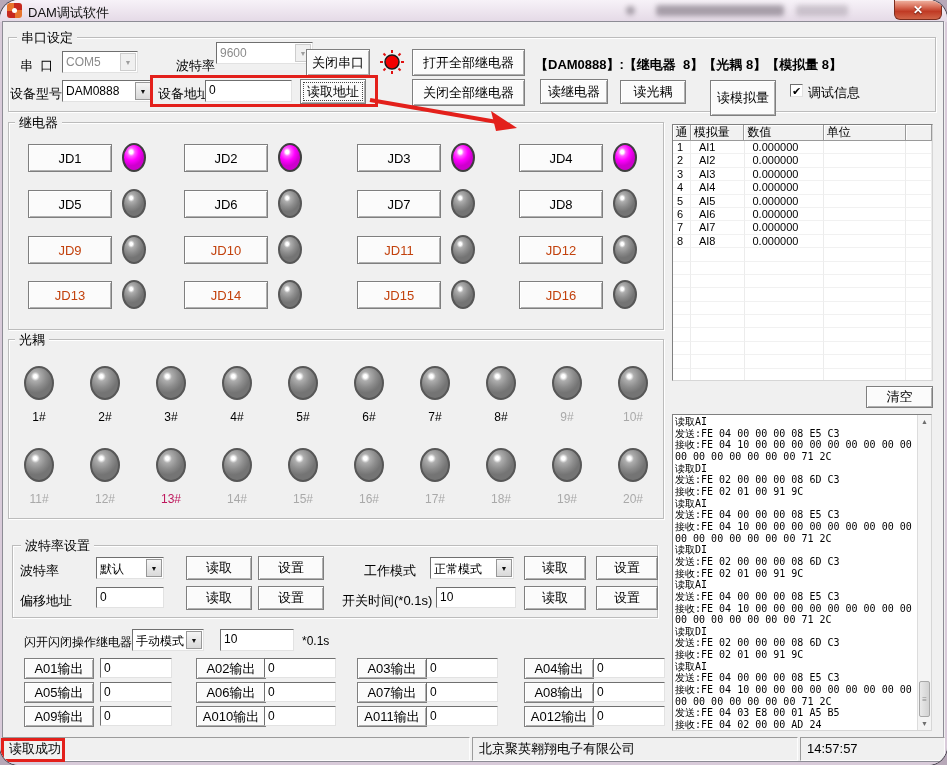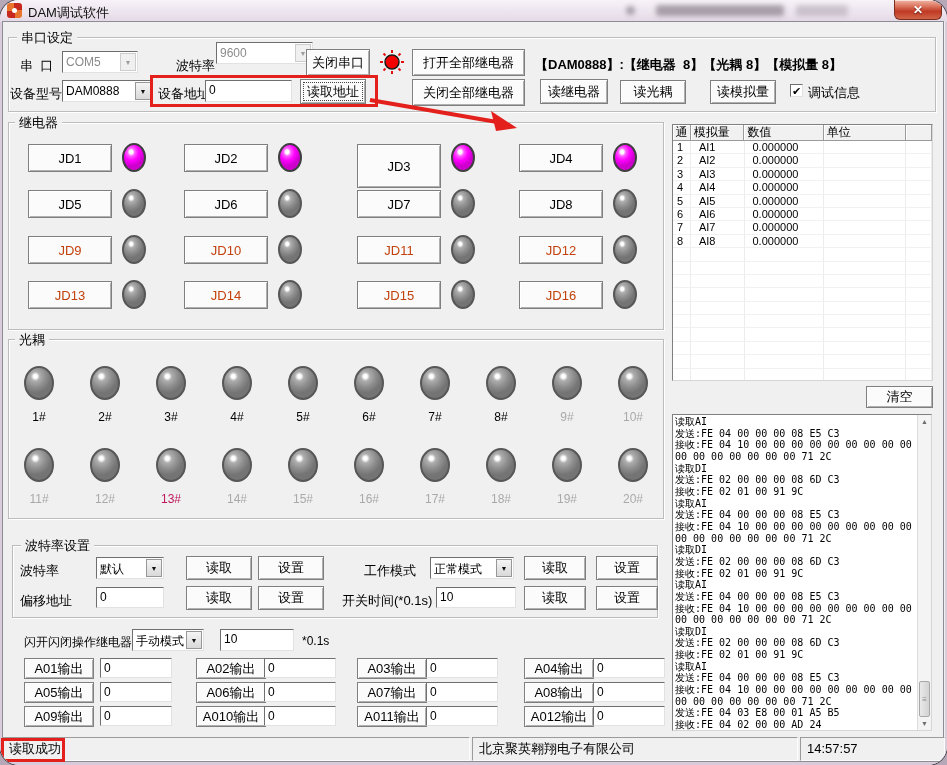--- a/index.html
+++ b/index.html
@@ -129,21 +129,21 @@
   <div class="combo" style="left:62px;top:80px;width:91px;height:22px;">
     <span class="val">DAM0888</span>
     <span class="dd">▼</span>
   </div>
   <span class="lbl" style="left:158px;top:85px;">设备地址</span>
   <div class="field" style="left:205px;top:80px;width:87px;height:22px;">0</div>
   <div class="btn focusdot" style="left:300px;top:79px;width:66px;height:25px;">读取地址</div>
   <div class="btn" style="left:412px;top:79px;width:113px;height:27px;">关闭全部继电器</div>
   <div class="btn" style="left:540px;top:79px;width:68px;height:25px;">读继电器</div>
   <div class="btn" style="left:620px;top:80px;width:66px;height:24px;">读光耦</div>
-  <div class="btn" style="left:710px;top:80px;width:66px;height:24px;">读模拟量</div>
+  <div class="btn" style="left:710px;top:80px;width:66px;height:36px;">读模拟量</div>
   <div class="ck" style="left:790px;top:84px;">
     <span>✔</span>
   </div>
   <span class="lbl" style="left:808px;top:84px;">调试信息</span>
 
   <div class="grp" style="left:8px;top:122px;width:656px;height:208px;">
     <span class="legend" style="left:6px;">继电器</span>
   </div>
 
   <div id="grid">
@@ -373,21 +373,21 @@
   <svg class="abs" style="left:365px;top:95px;" width="160" height="42">
     <line x1="5" y1="5" x2="132" y2="27" stroke="#e3201b" stroke-width="4"></line>
     <polygon points="152,33 126,16 131,36" fill="#e3201b"></polygon>
   </svg>
   <div class="redbox" style="left:1px;top:738px;width:64px;height:24px;"></div>
 
 <div class="btn f12" style="left: 28px; top: 144px; width: 84px; height: 28px;">JD1</div>
     <div class="led led-on" style="left: 122px; top: 143px; width: 24px; height: 29px;"></div>
     <div class="btn f12" style="left: 184px; top: 144px; width: 84px; height: 28px;">JD2</div>
     <div class="led led-on" style="left: 278px; top: 143px; width: 24px; height: 29px;"></div>
-    <div class="btn f12" style="left: 357px; top: 144px; width: 84px; height: 44px;">JD3</div>
+    <div class="btn f12" style="left: 357px; top: 144px; width: 84px; height: 28px;">JD3</div>
     <div class="led led-on" style="left: 451px; top: 143px; width: 24px; height: 29px;"></div>
     <div class="btn f12" style="left: 519px; top: 144px; width: 84px; height: 28px;">JD4</div>
     <div class="led led-on" style="left: 613px; top: 143px; width: 24px; height: 29px;"></div>
     <div class="btn f12" style="left: 28px; top: 190px; width: 84px; height: 28px;">JD5</div>
     <div class="led led-off" style="left: 122px; top: 189px; width: 24px; height: 29px;"></div>
     <div class="btn f12" style="left: 184px; top: 190px; width: 84px; height: 28px;">JD6</div>
     <div class="led led-off" style="left: 278px; top: 189px; width: 24px; height: 29px;"></div>
     <div class="btn f12" style="left: 357px; top: 190px; width: 84px; height: 28px;">JD7</div>
     <div class="led led-off" style="left: 451px; top: 189px; width: 24px; height: 29px;"></div>
     <div class="btn f12" style="left: 519px; top: 190px; width: 84px; height: 28px;">JD8</div>

